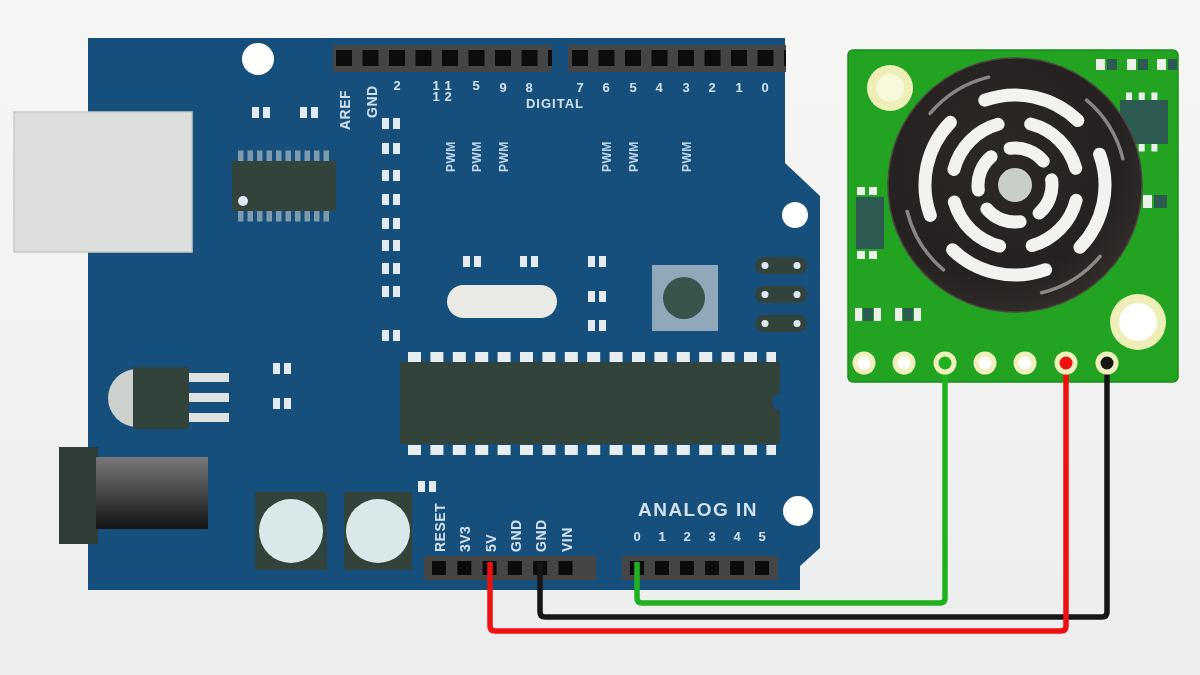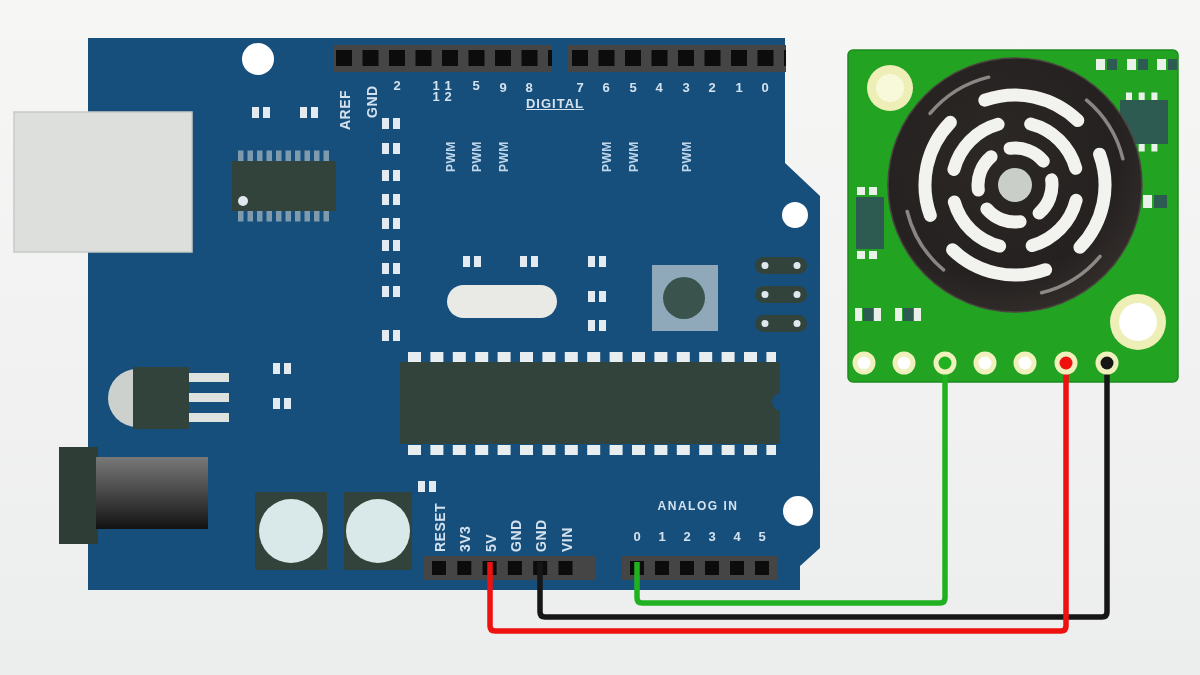--- a/index.html
+++ b/index.html
@@ -7,22 +7,22 @@
          background:linear-gradient(180deg,#f6f6f5 0%,#f1f2f1 50%,#eceded 100%);
          font-family:"Liberation Sans",sans-serif;}
   .stage svg{position:absolute;left:0;top:0;}
   .lbl{position:absolute;color:#d3e2ee;font-weight:bold;font-size:13px;
        transform:translateX(-50%);white-space:nowrap;}
   .stk{position:absolute;color:#d3e2ee;font-weight:bold;font-size:13px;line-height:11px;
        width:10px;word-break:break-all;text-align:center;transform:translateX(-50%);}
   .vlbl{position:absolute;color:#d3e2ee;font-weight:bold;font-size:14px;letter-spacing:.5px;
         transform-origin:0 0;transform:rotate(-90deg);white-space:nowrap;}
   .pwm{font-size:12px;color:#c0d6ea;letter-spacing:.5px;}
-  .digital{letter-spacing:1px;text-decoration:underline;}
-  .analogin{font-size:12px;letter-spacing:1.5px;}
+  .digital{letter-spacing:1px;}
+  .analogin{font-size:19px;letter-spacing:1.5px;}
 </style>
 </head>
 <body>
 
 <div class="stage">
 
 <svg width="1200" height="675" viewBox="0 0 1200 675">
   <defs>
     <linearGradient id="jackGrad" x1="0" y1="0" x2="0" y2="1">
       <stop offset="0" stop-color="#787878"></stop>

